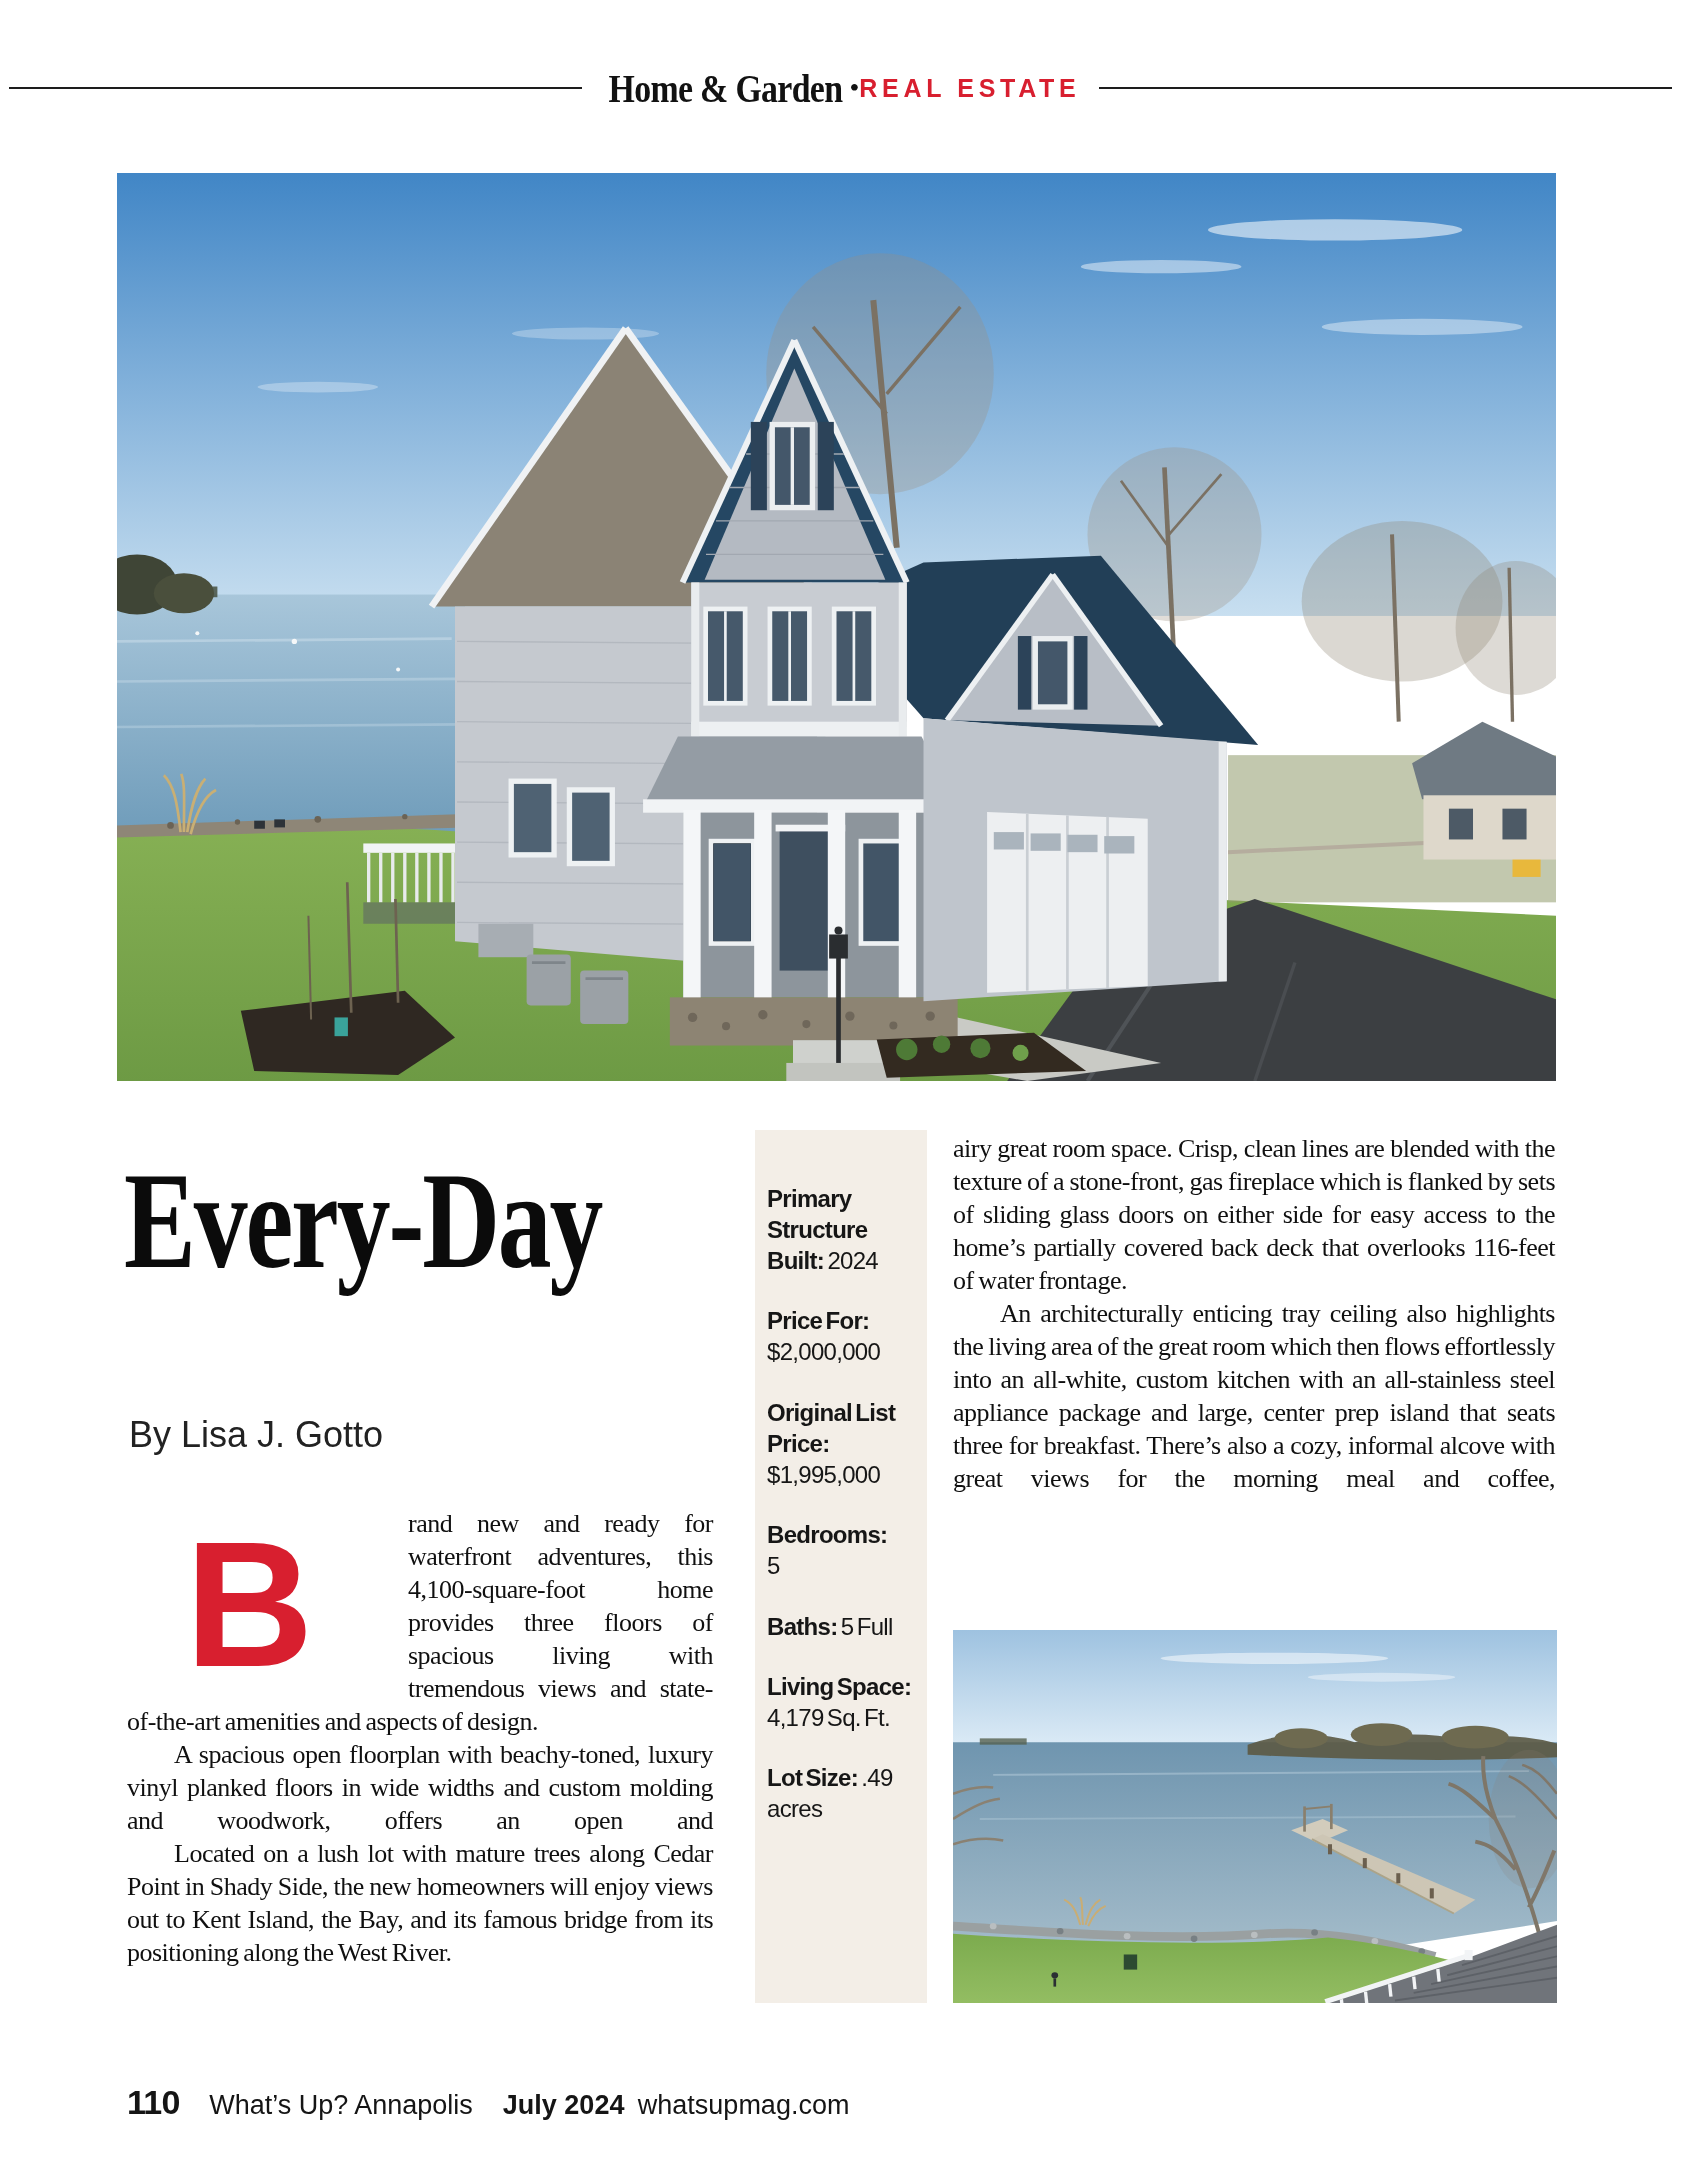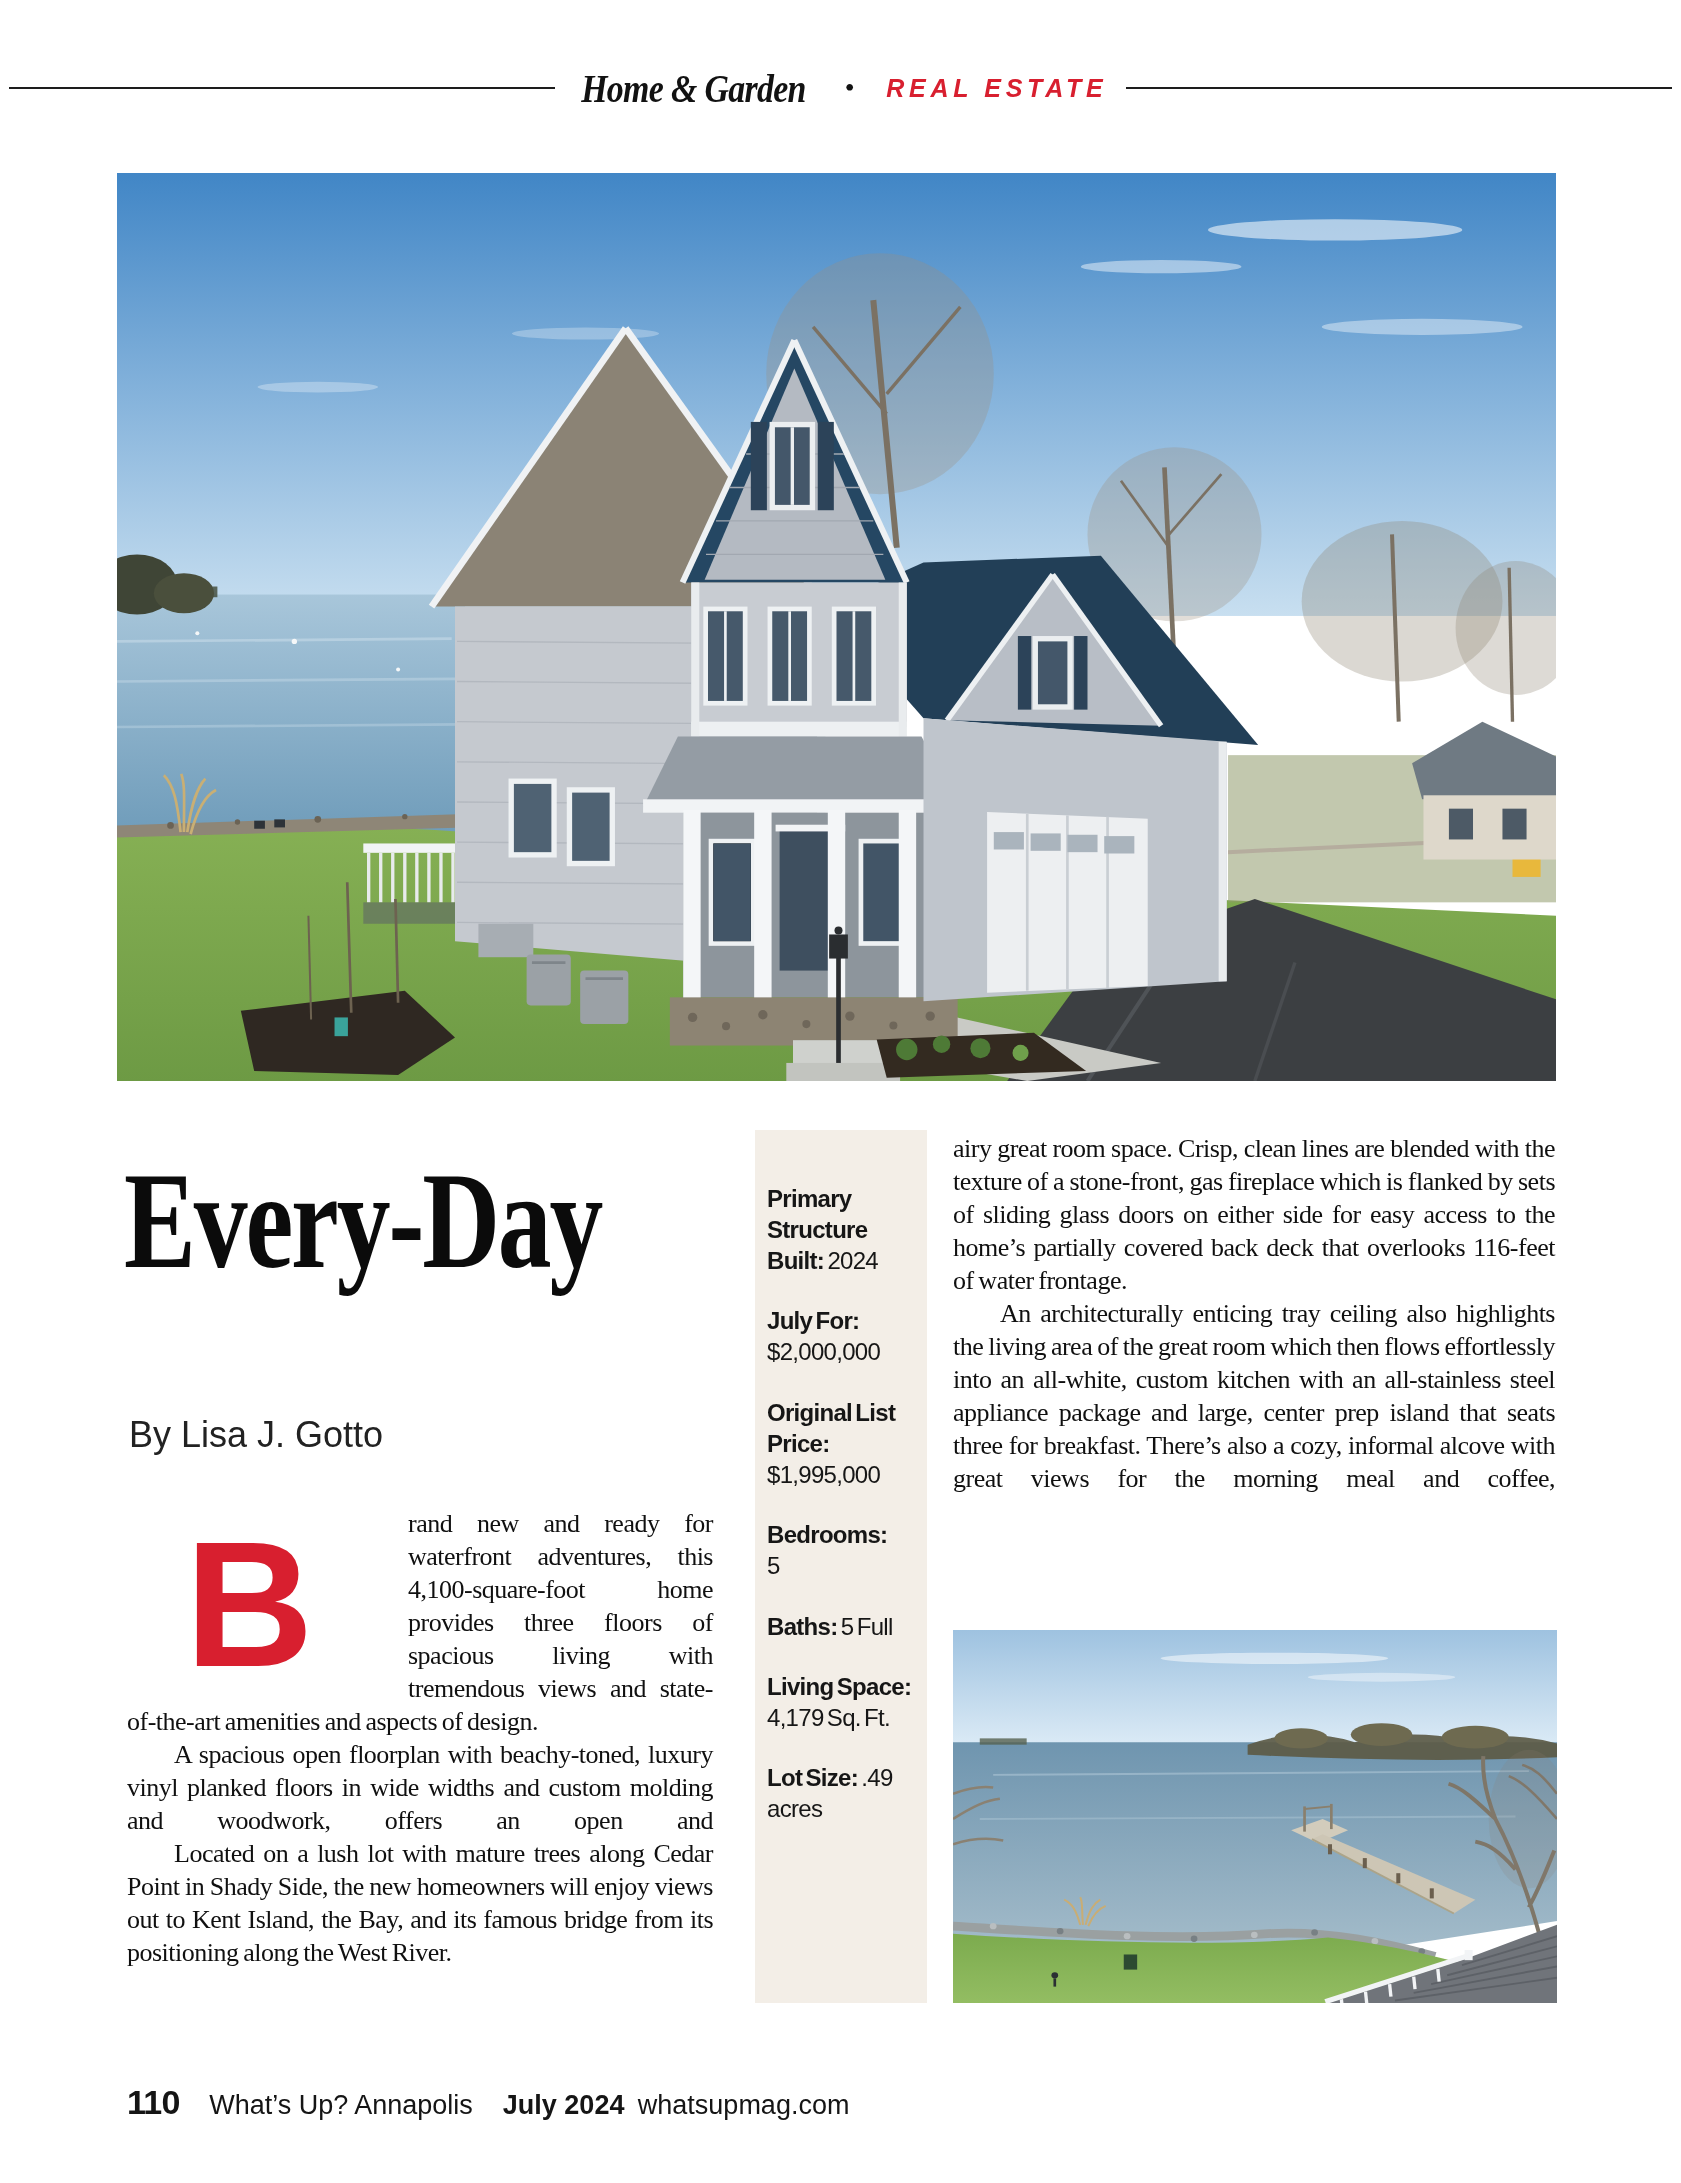--- a/index.html
+++ b/index.html
@@ -3,21 +3,21 @@
 <meta charset="utf-8">
 <title>Magazine Page</title>
 <style>
   html,body{margin:0;padding:0;background:#ffffff;}
   .page{position:relative;width:1681px;height:2183px;background:#ffffff;overflow:hidden;
         font-family:"Liberation Serif",serif;color:#0e0e0e;}
 
   
   .header{position:absolute;left:9.4px;right:9.4px;top:67px;display:flex;align-items:center;gap:19px;}
   .header .rule{flex:1;height:2.7px;background:#1d1d1d;}
-  .header-text{display:flex;align-items:center;gap:32px;white-space:nowrap;font-style:italic;}
+  .header-text{display:flex;align-items:center;gap:0;white-space:nowrap;}
   .section-name{font-family:"Liberation Serif",serif;font-weight:700;font-size:36px;color:#121212;
                 display:inline-block;transform:scale(.94,1.14);transform-origin:center;letter-spacing:-0.7px;}
   .section-dot{font-size:28px;color:#121212;line-height:1;}
   .section-cat{font-family:"Liberation Sans",sans-serif;font-weight:700;font-size:25px;color:#d81f2f;
                letter-spacing:4.7px;}
 
   
   .photo-main{position:absolute;left:117px;top:173px;width:1439px;height:908px;}
   .photo-secondary{position:absolute;left:953px;top:1630px;width:604px;height:373px;}
   .photo-main svg,.photo-secondary svg{display:block;width:100%;height:100%;}
@@ -338,21 +338,21 @@
     <p class="p-indent p-cont">A spacious open floorplan with beachy-toned, luxury vinyl planked floors in wide widths and custom molding and woodwork, offers an open and</p>
     <p class="p-indent">Located on a lush lot with mature trees along Cedar Point in Shady Side, the new homeowners will enjoy views out to Kent Island, the Bay, and its famous bridge from its positioning along the West River.</p>
   </div>
 
   <div class="facts">
     <div class="fact">
       <span class="fact-label">Primary Structure Built:</span>
       <span class="fact-value">2024</span>
     </div>
     <div class="fact val-block">
-      <span class="fact-label">July For:</span>
+      <span class="fact-label">Price For:</span>
       <span class="fact-value">$2,000,000</span>
     </div>
     <div class="fact val-block">
       <span class="fact-label">Original List Price:</span>
       <span class="fact-value">$1,995,000</span>
     </div>
     <div class="fact val-block">
       <span class="fact-label">Bedrooms:</span>
       <span class="fact-value">5</span>
     </div>

